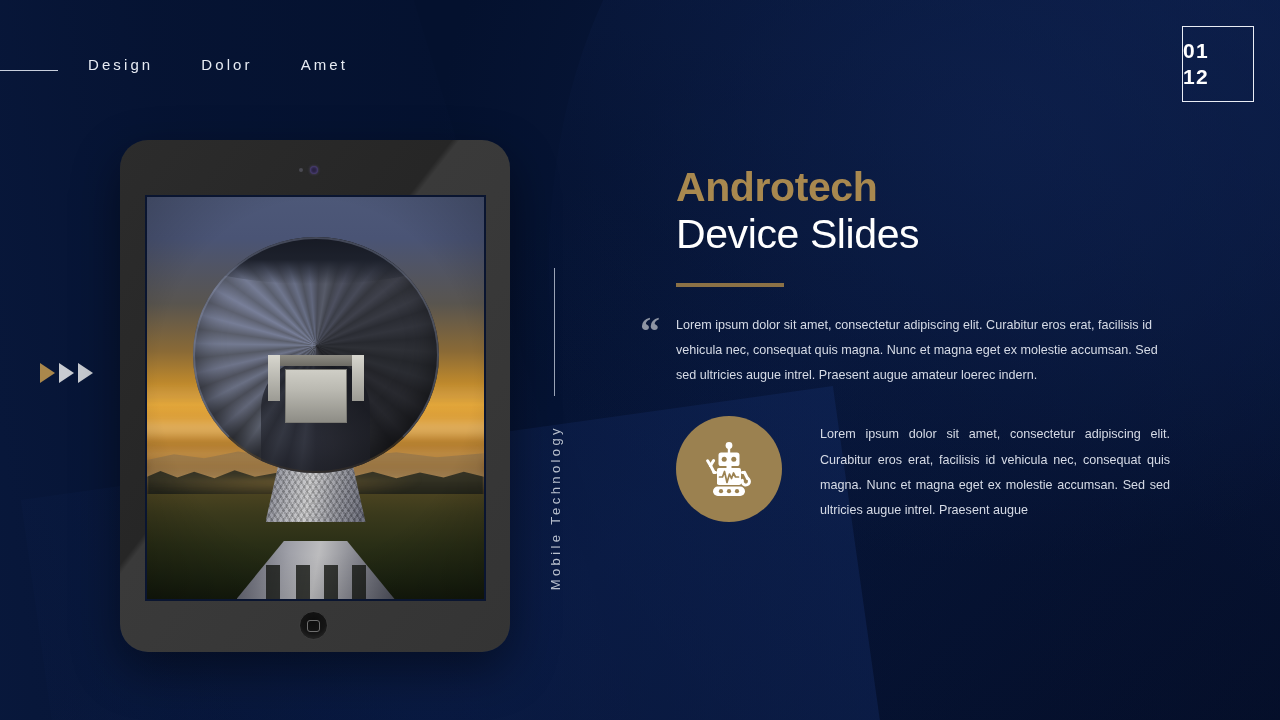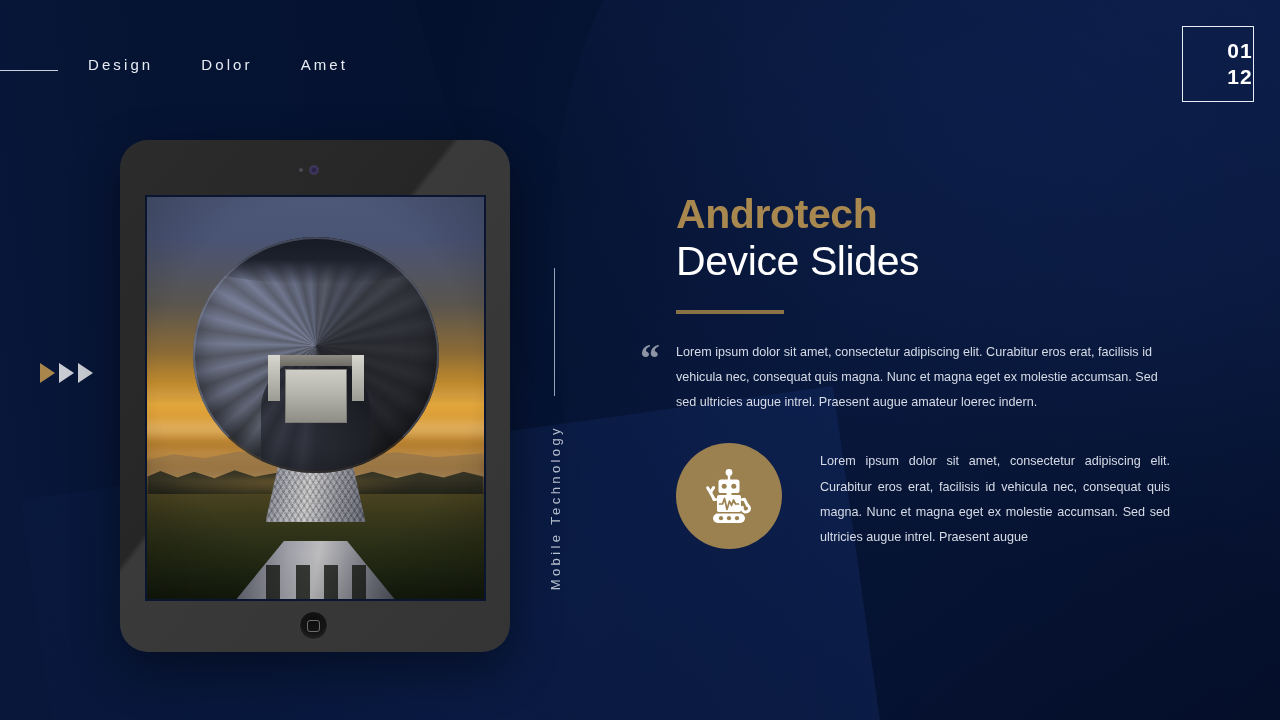--- a/index.html
+++ b/index.html
@@ -59,21 +59,21 @@
     white-space:nowrap;
     cursor:pointer;
   }
 
   
   .page-box {
     position:absolute; right:26px; top:26px;
     width:72px; height:76px;
     border:1.6px solid #e9edf5;
     display:flex; flex-direction:column;
-    align-items:flex-end; justify-content:center;
+    align-items:flex-start; justify-content:center;
     gap:1px;
   }
   .page-num {
     color:#ffffff;
     font-size:21px;
     font-weight:700;
     letter-spacing:1.2px;
     line-height:1.18;
   }
 
@@ -298,21 +298,21 @@
     position:absolute; left:548px; top:425px;
     color:#b9c0cd;
     font-size:13px;
     letter-spacing:3.4px;
     writing-mode:vertical-rl;
     transform:rotate(180deg);
     white-space:nowrap;
   }
 
   
-  .content { position:absolute; left:676px; top:165px; width:520px;margin-top:27px; }
+  .content { position:absolute; left:676px; top:165px; width:520px; }
   .title-top {
     color:#a8884f;
     font-size:41px;
     font-weight:700;
     letter-spacing:-0.4px;
     line-height:1.08;
   }
   .title-main {
     color:#ffffff;
     font-size:41px;

